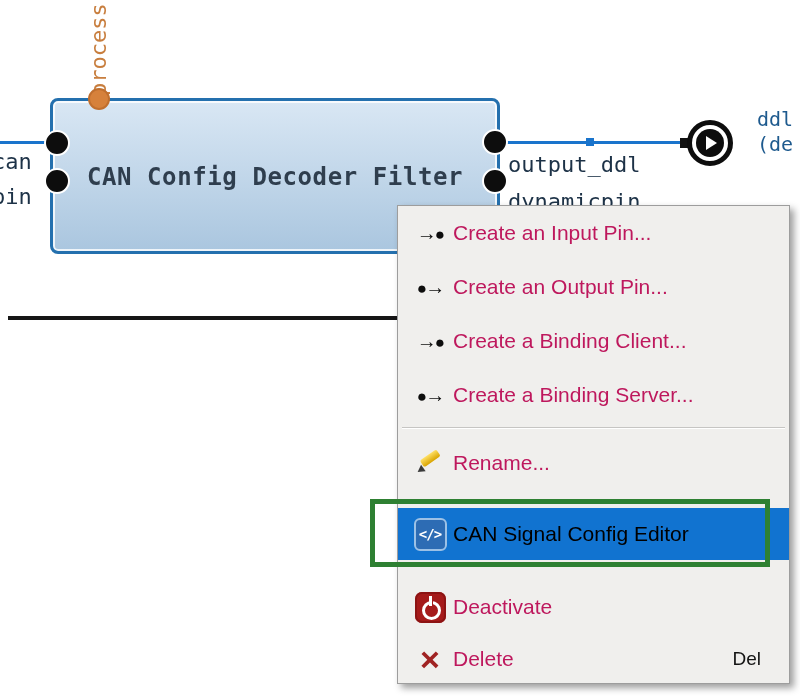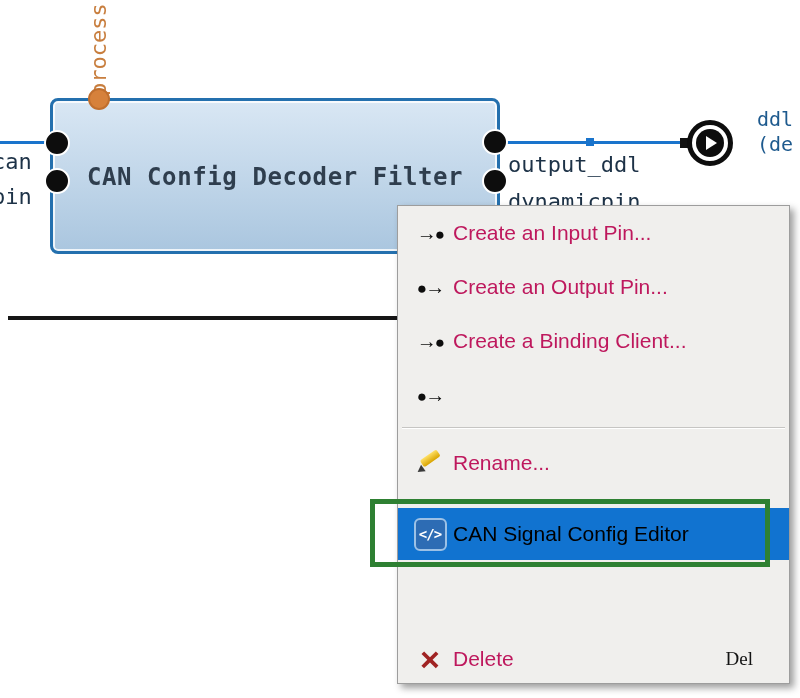--- a/index.html
+++ b/index.html
@@ -61,21 +61,21 @@
     box-shadow:4px 4px 7px rgba(0,0,0,.38);z-index:10;box-sizing:border-box;
   }
   .menu-item{
     position:absolute;left:0;width:391px;height:54px;
     display:flex;align-items:center;cursor:default;
   }
   .menu-item .mi-icon{
     width:46px;margin-left:9px;display:flex;align-items:center;justify-content:center;flex:none;
   }
   .menu-item .mi-label{font-size:21px;color:#be185d;}
-  .menu-item .mi-shortcut{margin-left:auto;margin-right:36px;font-size:19px;color:#141414;font-family:Liberation Serif, serif;}
+  .menu-item .mi-shortcut{margin-left:auto;margin-right:28px;font-size:19px;color:#141414;}
   .menu-sep{position:absolute;left:4px;width:383px;height:1px;background:#c6c5c3;border-bottom:1px solid #ffffff;}
   .pinicon{font-size:20px;color:#0d0d0d;font-weight:700;letter-spacing:-2px;white-space:nowrap;}
   .pinicon .dot{font-size:17px;}
   .mi-highlight{background:#1173d0;}
   .mi-highlight .mi-label{color:#000000;}
   .code-badge{
     width:33px;height:33px;border-radius:6px;background:#2d6cb4;border:2px solid #9cc1e6;
     display:flex;align-items:center;justify-content:center;box-sizing:border-box;
     color:#fff;font-size:14px;font-weight:700;font-family:"DejaVu Sans Mono",monospace;letter-spacing:-1px;
   }
@@ -160,20 +160,21 @@
       <span class="mi-icon">
         <span class="pinicon"><span>→</span><span class="dot">●</span></span>
       </span>
       <span class="mi-label">Create a Binding Client...</span>
     </div>
 
     <div class="menu-item" style="top:162px;">
       <span class="mi-icon">
         <span class="pinicon"><span class="dot">●</span><span>→</span></span>
       </span>
+      <span class="mi-label">Create a Binding Server...</span>
     </div>
 
     <div class="menu-sep" style="top:221px;"></div>
 
     <div class="menu-item" style="top:230px;">
       <span class="mi-icon">
         <span class="pencil">
             <span class="body"></span>
             <span class="tip"></span>
           </span>
@@ -181,20 +182,29 @@
       <span class="mi-label">Rename...</span>
     </div>
 
     <div class="menu-item mi-highlight" style="top:302px;height:52px;">
       <span class="mi-icon">
         <span class="code-badge">&lt;/&gt;</span>
       </span>
       <span class="mi-label">CAN Signal Config Editor</span>
     </div>
 
+    <div class="menu-item" style="top:374px;">
+      <span class="mi-icon">
+        <span class="power-badge" style="display:inline-block;">
+            <span class="power-ring"></span>
+            <span class="power-stem"></span>
+          </span>
+      </span>
+      <span class="mi-label">Deactivate</span>
+    </div>
 
     <div class="menu-item" style="top:426px;">
       <span class="mi-icon">
         <span class="x-glyph">×</span>
       </span>
       <span class="mi-label">Delete</span>
       <span class="mi-shortcut">Del</span>
     </div>
 
   </div>

